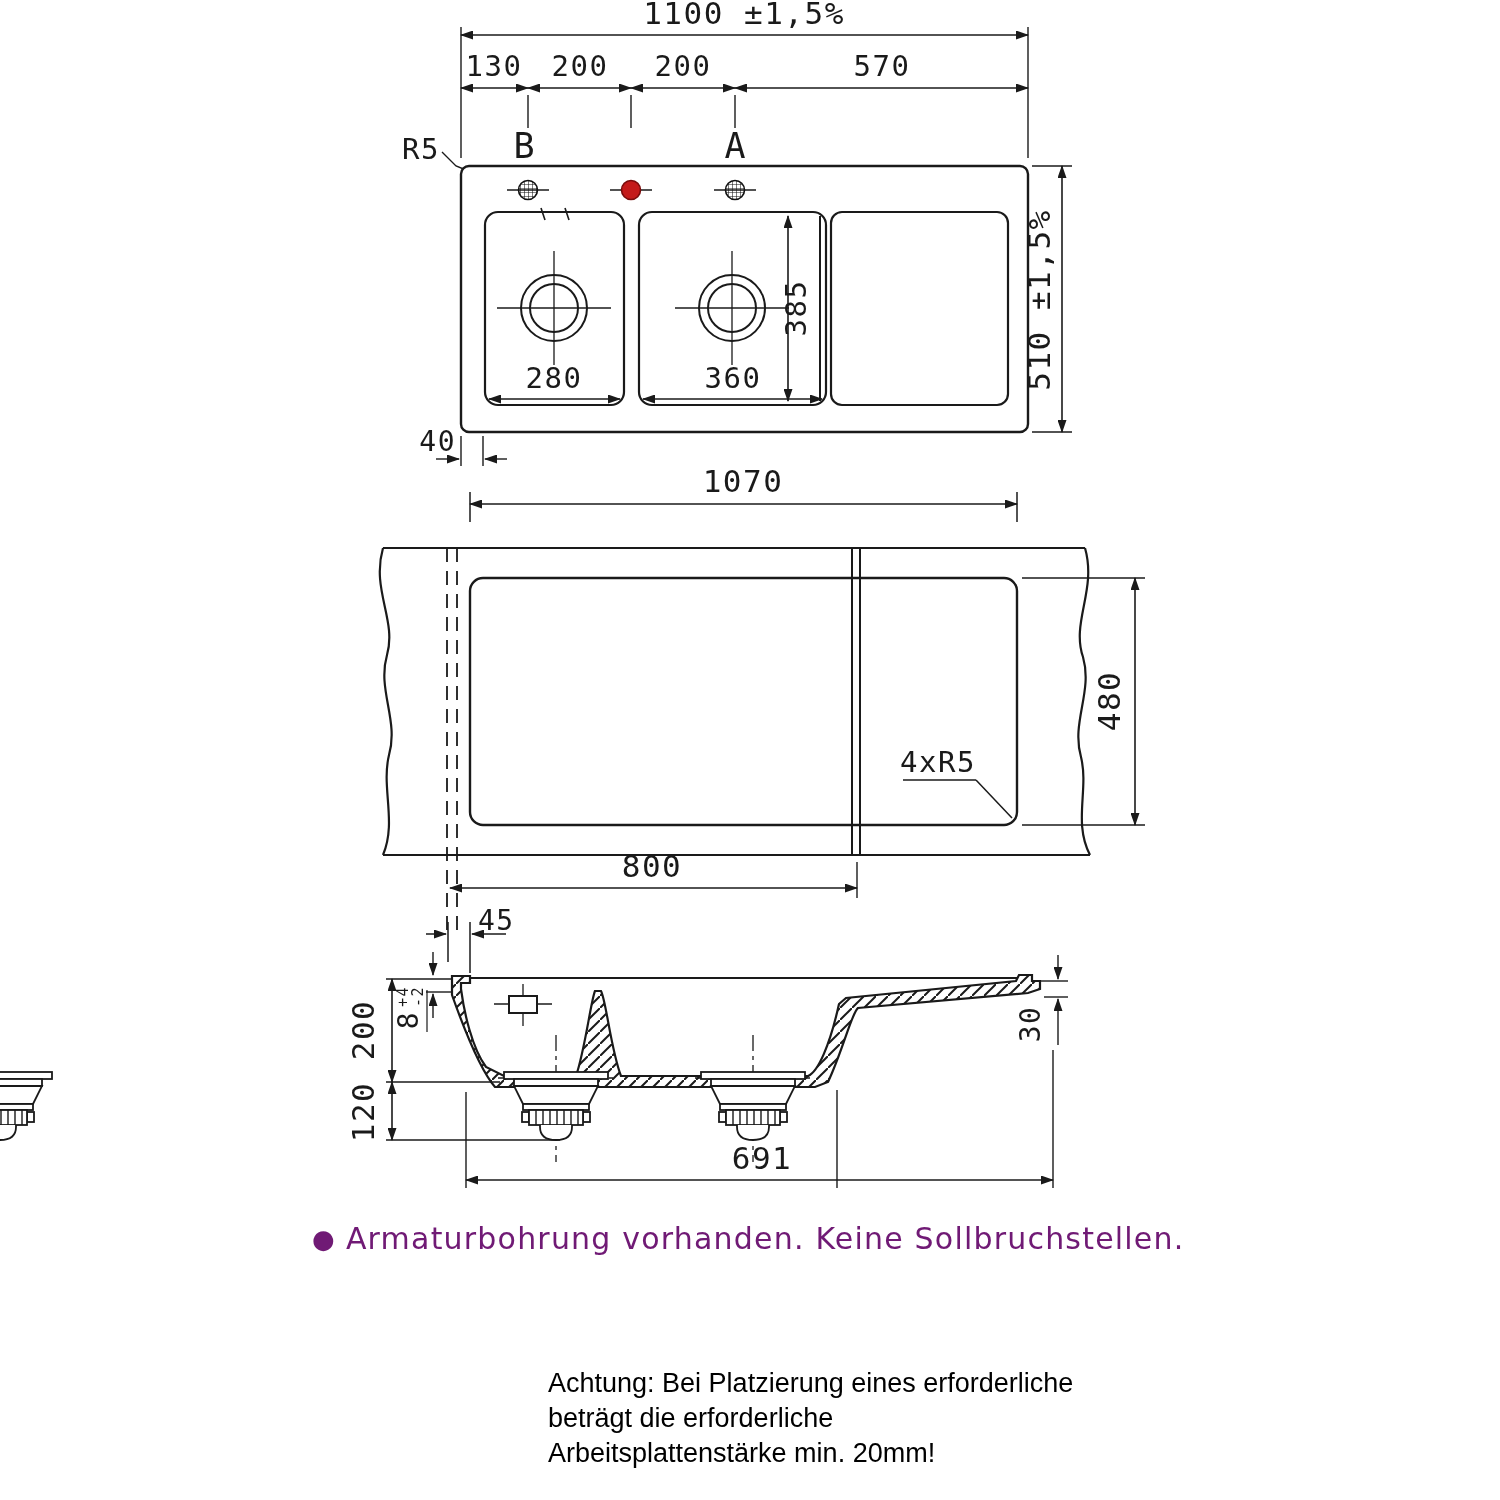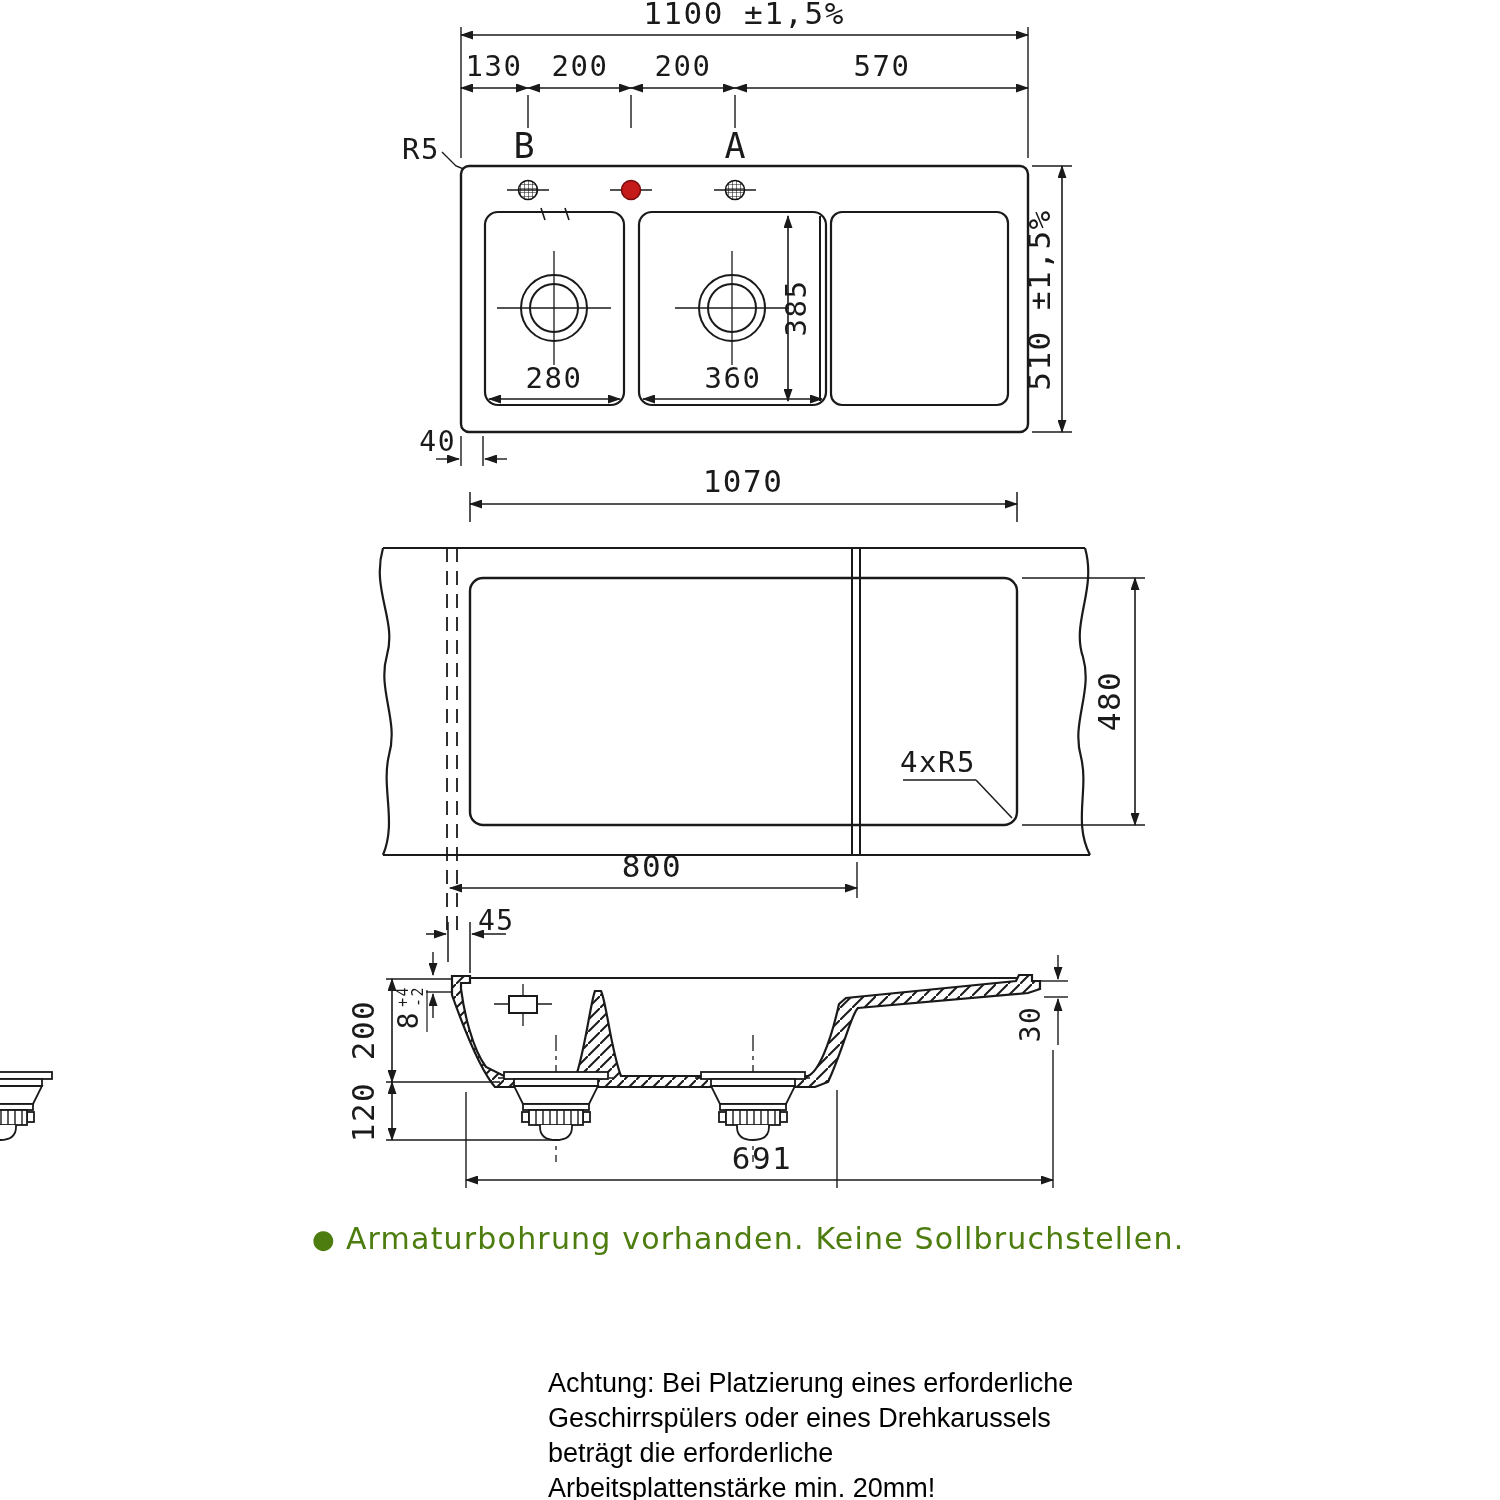--- a/index.html
+++ b/index.html
@@ -2,21 +2,21 @@
 <html><head>
 <meta charset="utf-8">
 <style>
   html,body{margin:0;padding:0;background:#ffffff;}
   body{width:1500px;height:1500px;position:relative;font-family:"DejaVu Sans",sans-serif;}
   #drawing{position:absolute;left:0;top:0;}
   .dimtxt{font-family:"DejaVu Sans Mono",monospace;fill:#1a1a1a;letter-spacing:1.5px;}
   .postxt{font-family:"DejaVu Sans Mono",monospace;fill:#1a1a1a;}
   .notes{position:absolute;left:312px;top:1214px;width:1100px;
          font-family:"DejaVu Sans",sans-serif;font-size:30px;letter-spacing:1.2px;
-         color:#4d7c0f;line-height:50px;white-space:nowrap;}
+         color:#701a75;line-height:50px;white-space:nowrap;}
   .notes .bullet{font-size:26px;vertical-align:1px;margin-right:10px;}
   .note-icon{display:inline-block;vertical-align:-3px;margin:0 6px;}
   .warning{position:absolute;left:548px;top:1366px;
            font-family:"Liberation Sans",sans-serif;font-size:27px;color:#000;
            line-height:35px;white-space:nowrap;}
 </style>
 </head>
 <body>
 
 <svg id="drawing" width="1500" height="1500" viewBox="0 0 1500 1500">
@@ -285,16 +285,15 @@
 </svg>
 
 <div class="notes">
   <div>
     <span class="bullet">●</span><span>Armaturbohrung vorhanden. Keine Sollbruchstellen.</span>
   </div>
 </div>
 
 <div class="warning">
   <div>Achtung: Bei Platzierung eines erforderliche</div>
-  <div>Geschirrspülers oder eines Drehkarussels</div>
   <div>beträgt die erforderliche</div>
   <div>Arbeitsplattenstärke min. 20mm!</div>
 </div>
 
 </body></html>

